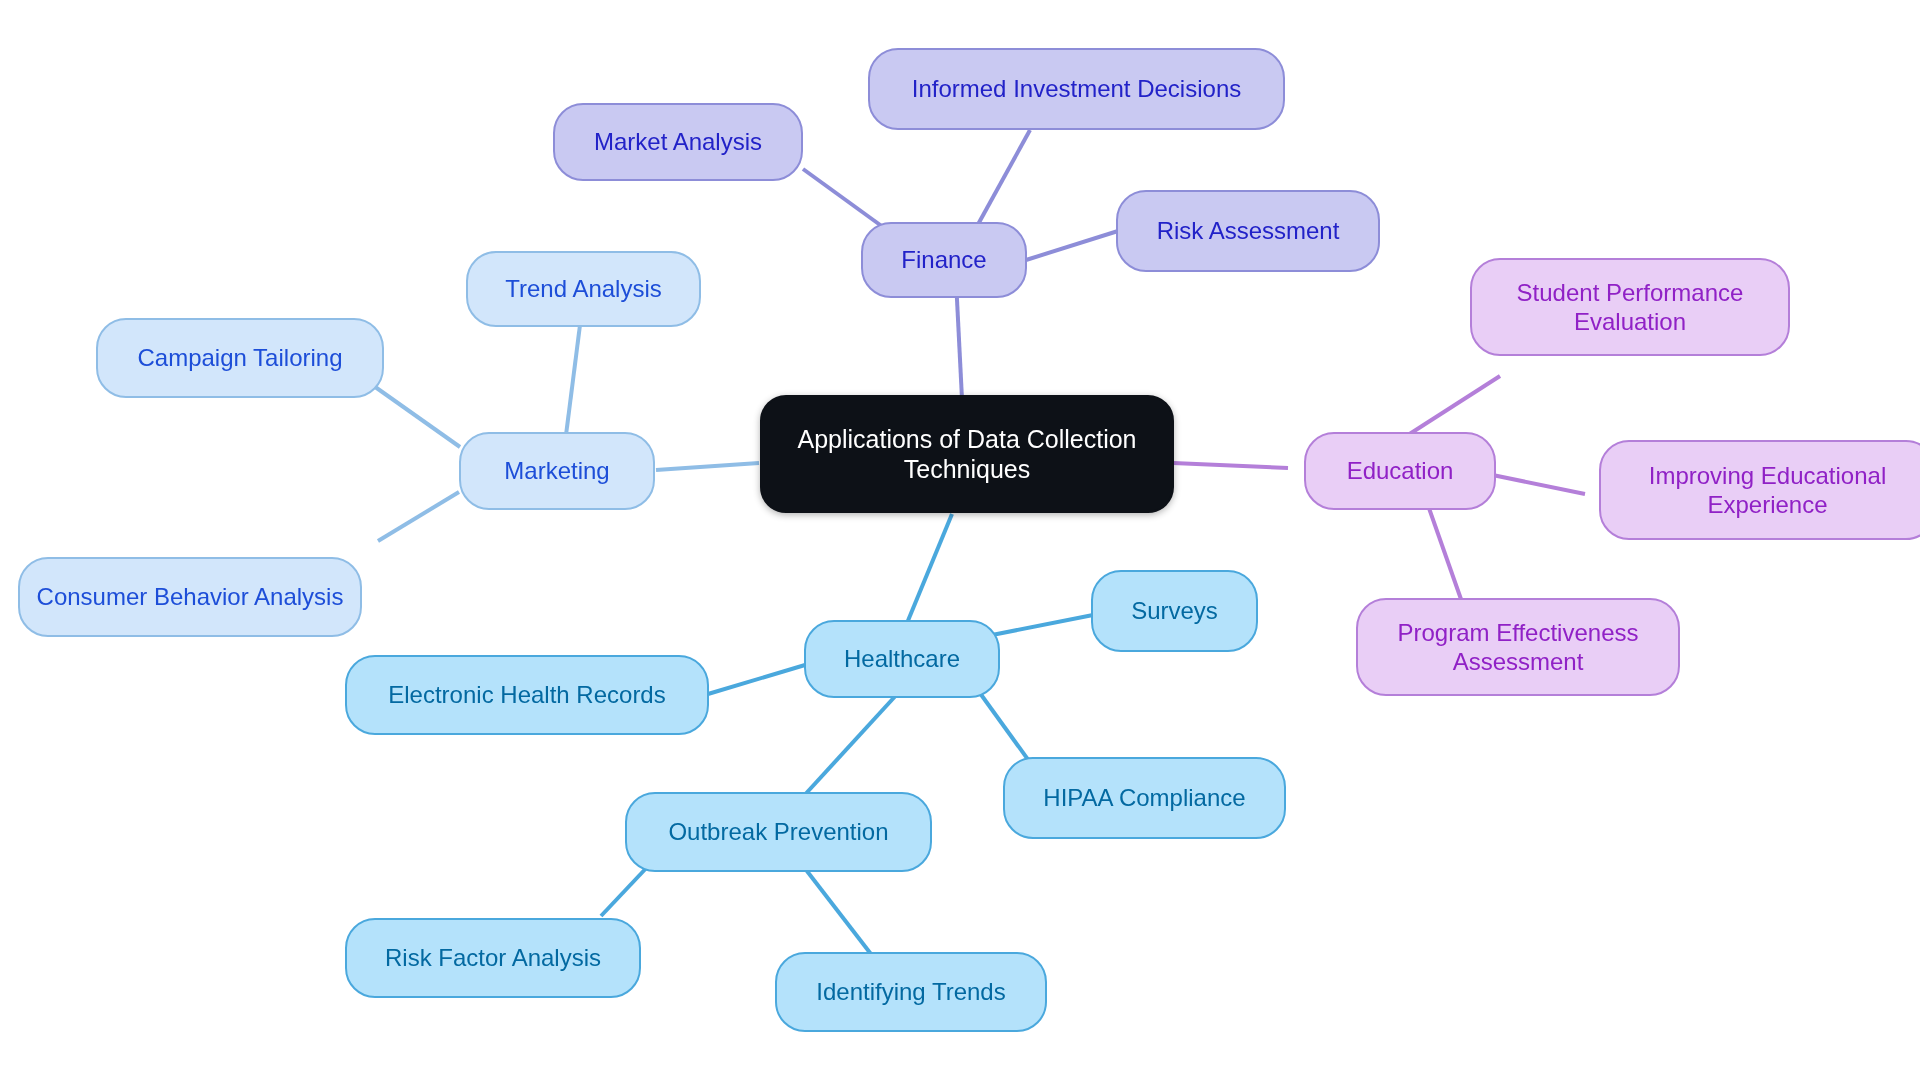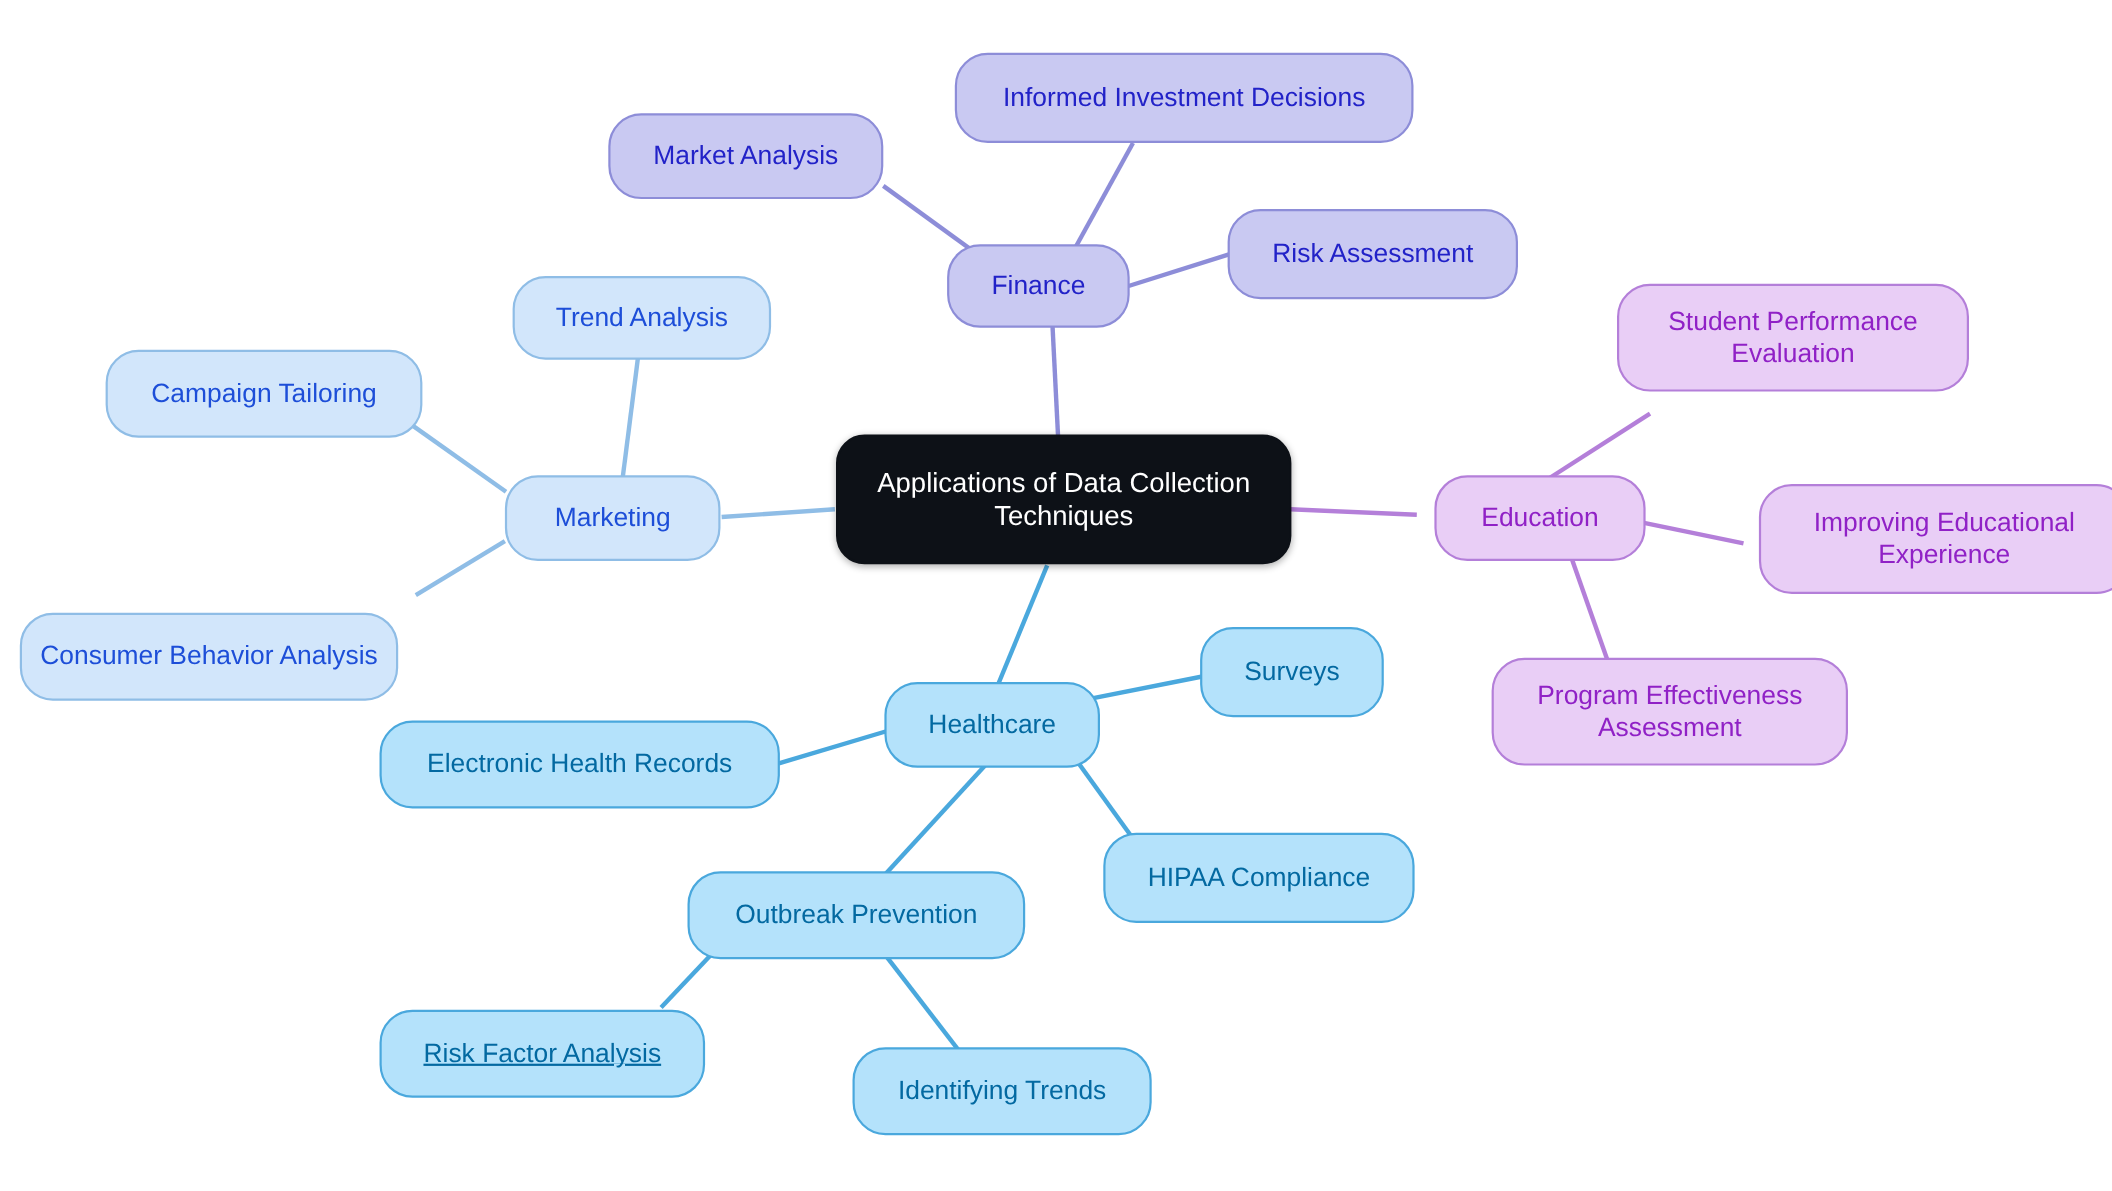--- a/index.html
+++ b/index.html
@@ -134,21 +134,21 @@
   <div class="node n-healthcare" style="left:804px; top:620px; width:196px; height:78px;">Healthcare</div>
 
   <div class="node n-healthcare" style="left:1091px; top:570px; width:167px; height:82px;">Surveys</div>
 
   <div class="node n-healthcare" style="left:345px; top:655px; width:364px; height:80px;">Electronic Health Records</div>
 
   <div class="node n-healthcare" style="left:1003px; top:757px; width:283px; height:82px;">HIPAA Compliance</div>
 
   <div class="node n-healthcare" style="left:625px; top:792px; width:307px; height:80px;">Outbreak Prevention</div>
 
-  <div class="node n-healthcare" style="left:345px; top:918px; width:296px; height:80px;text-decoration:underline;">Risk Factor Analysis</div>
+  <div class="node n-healthcare" style="left:345px; top:918px; width:296px; height:80px;">Risk Factor Analysis</div>
 
   <div class="node n-healthcare" style="left:775px; top:952px; width:272px; height:80px;">Identifying Trends</div>
 
   <div class="node n-education" style="left:1288px; top:432px; width:192px; height:78px;">Education</div>
 
   <div class="node n-education" style="left:1454px; top:258px; width:320px; height:98px;">Student Performance
 Evaluation</div>
 
   <div class="node n-education" style="left:1583px; top:440px; width:337px; height:100px;">Improving Educational
 Experience</div>

